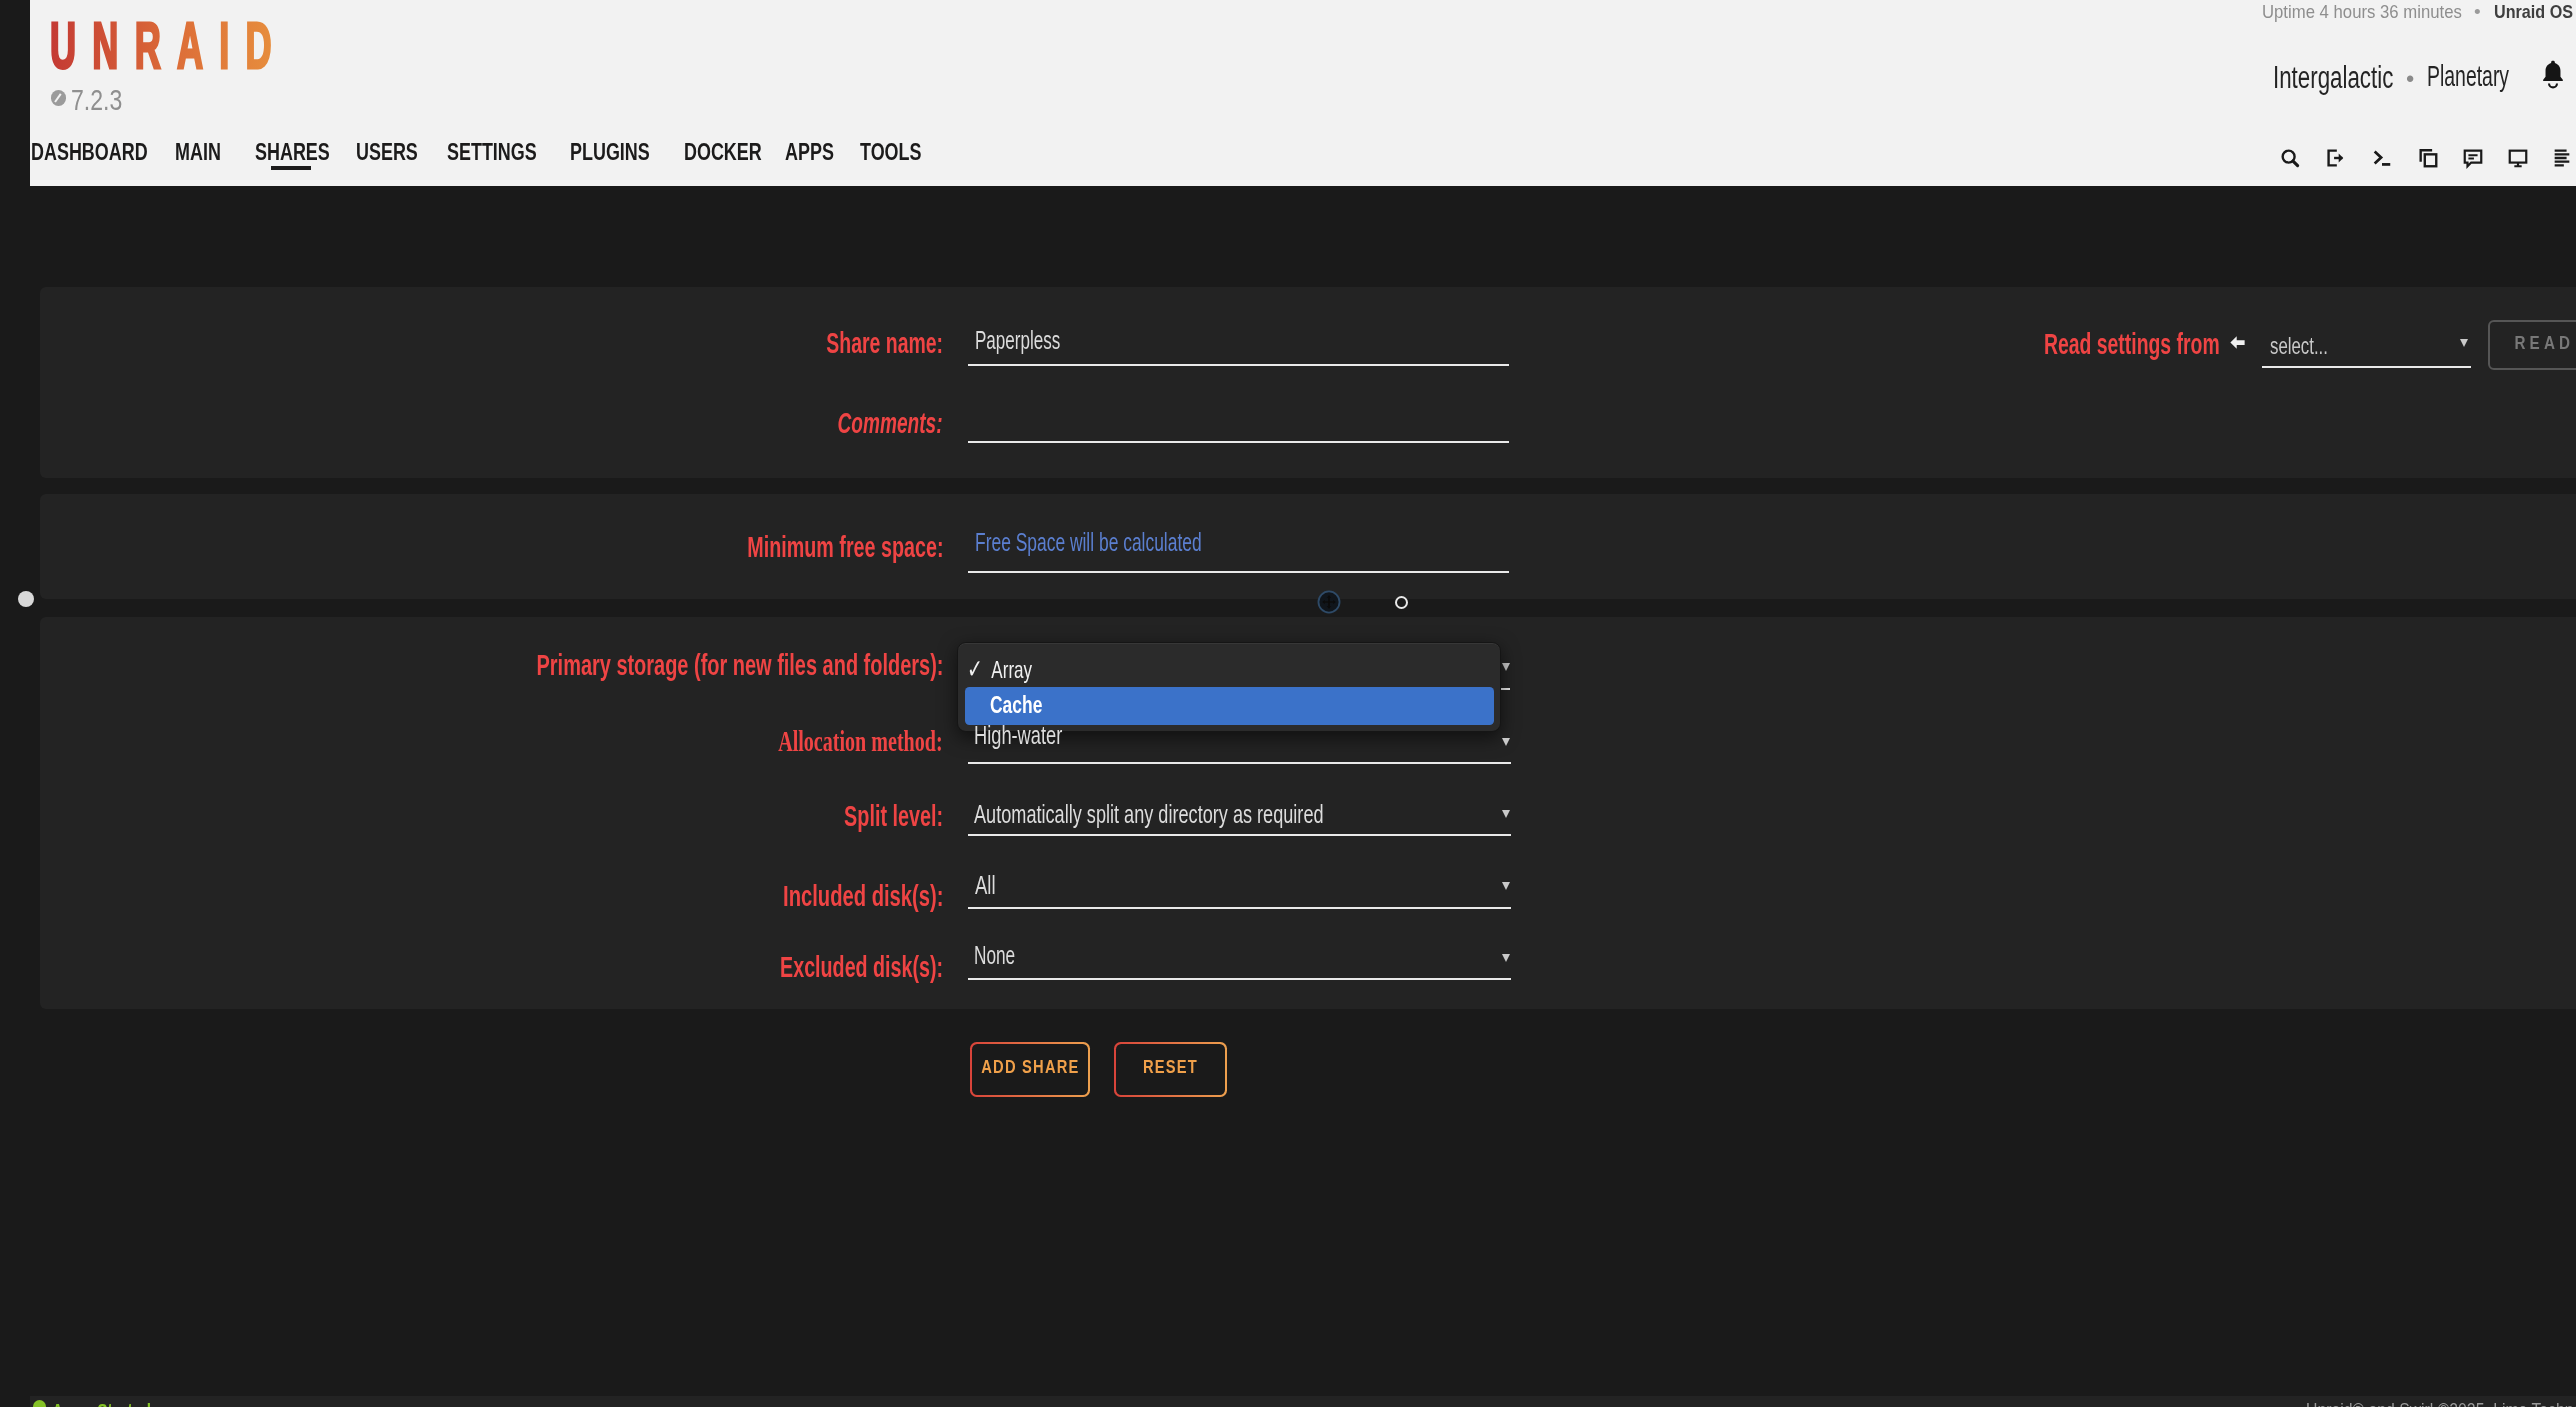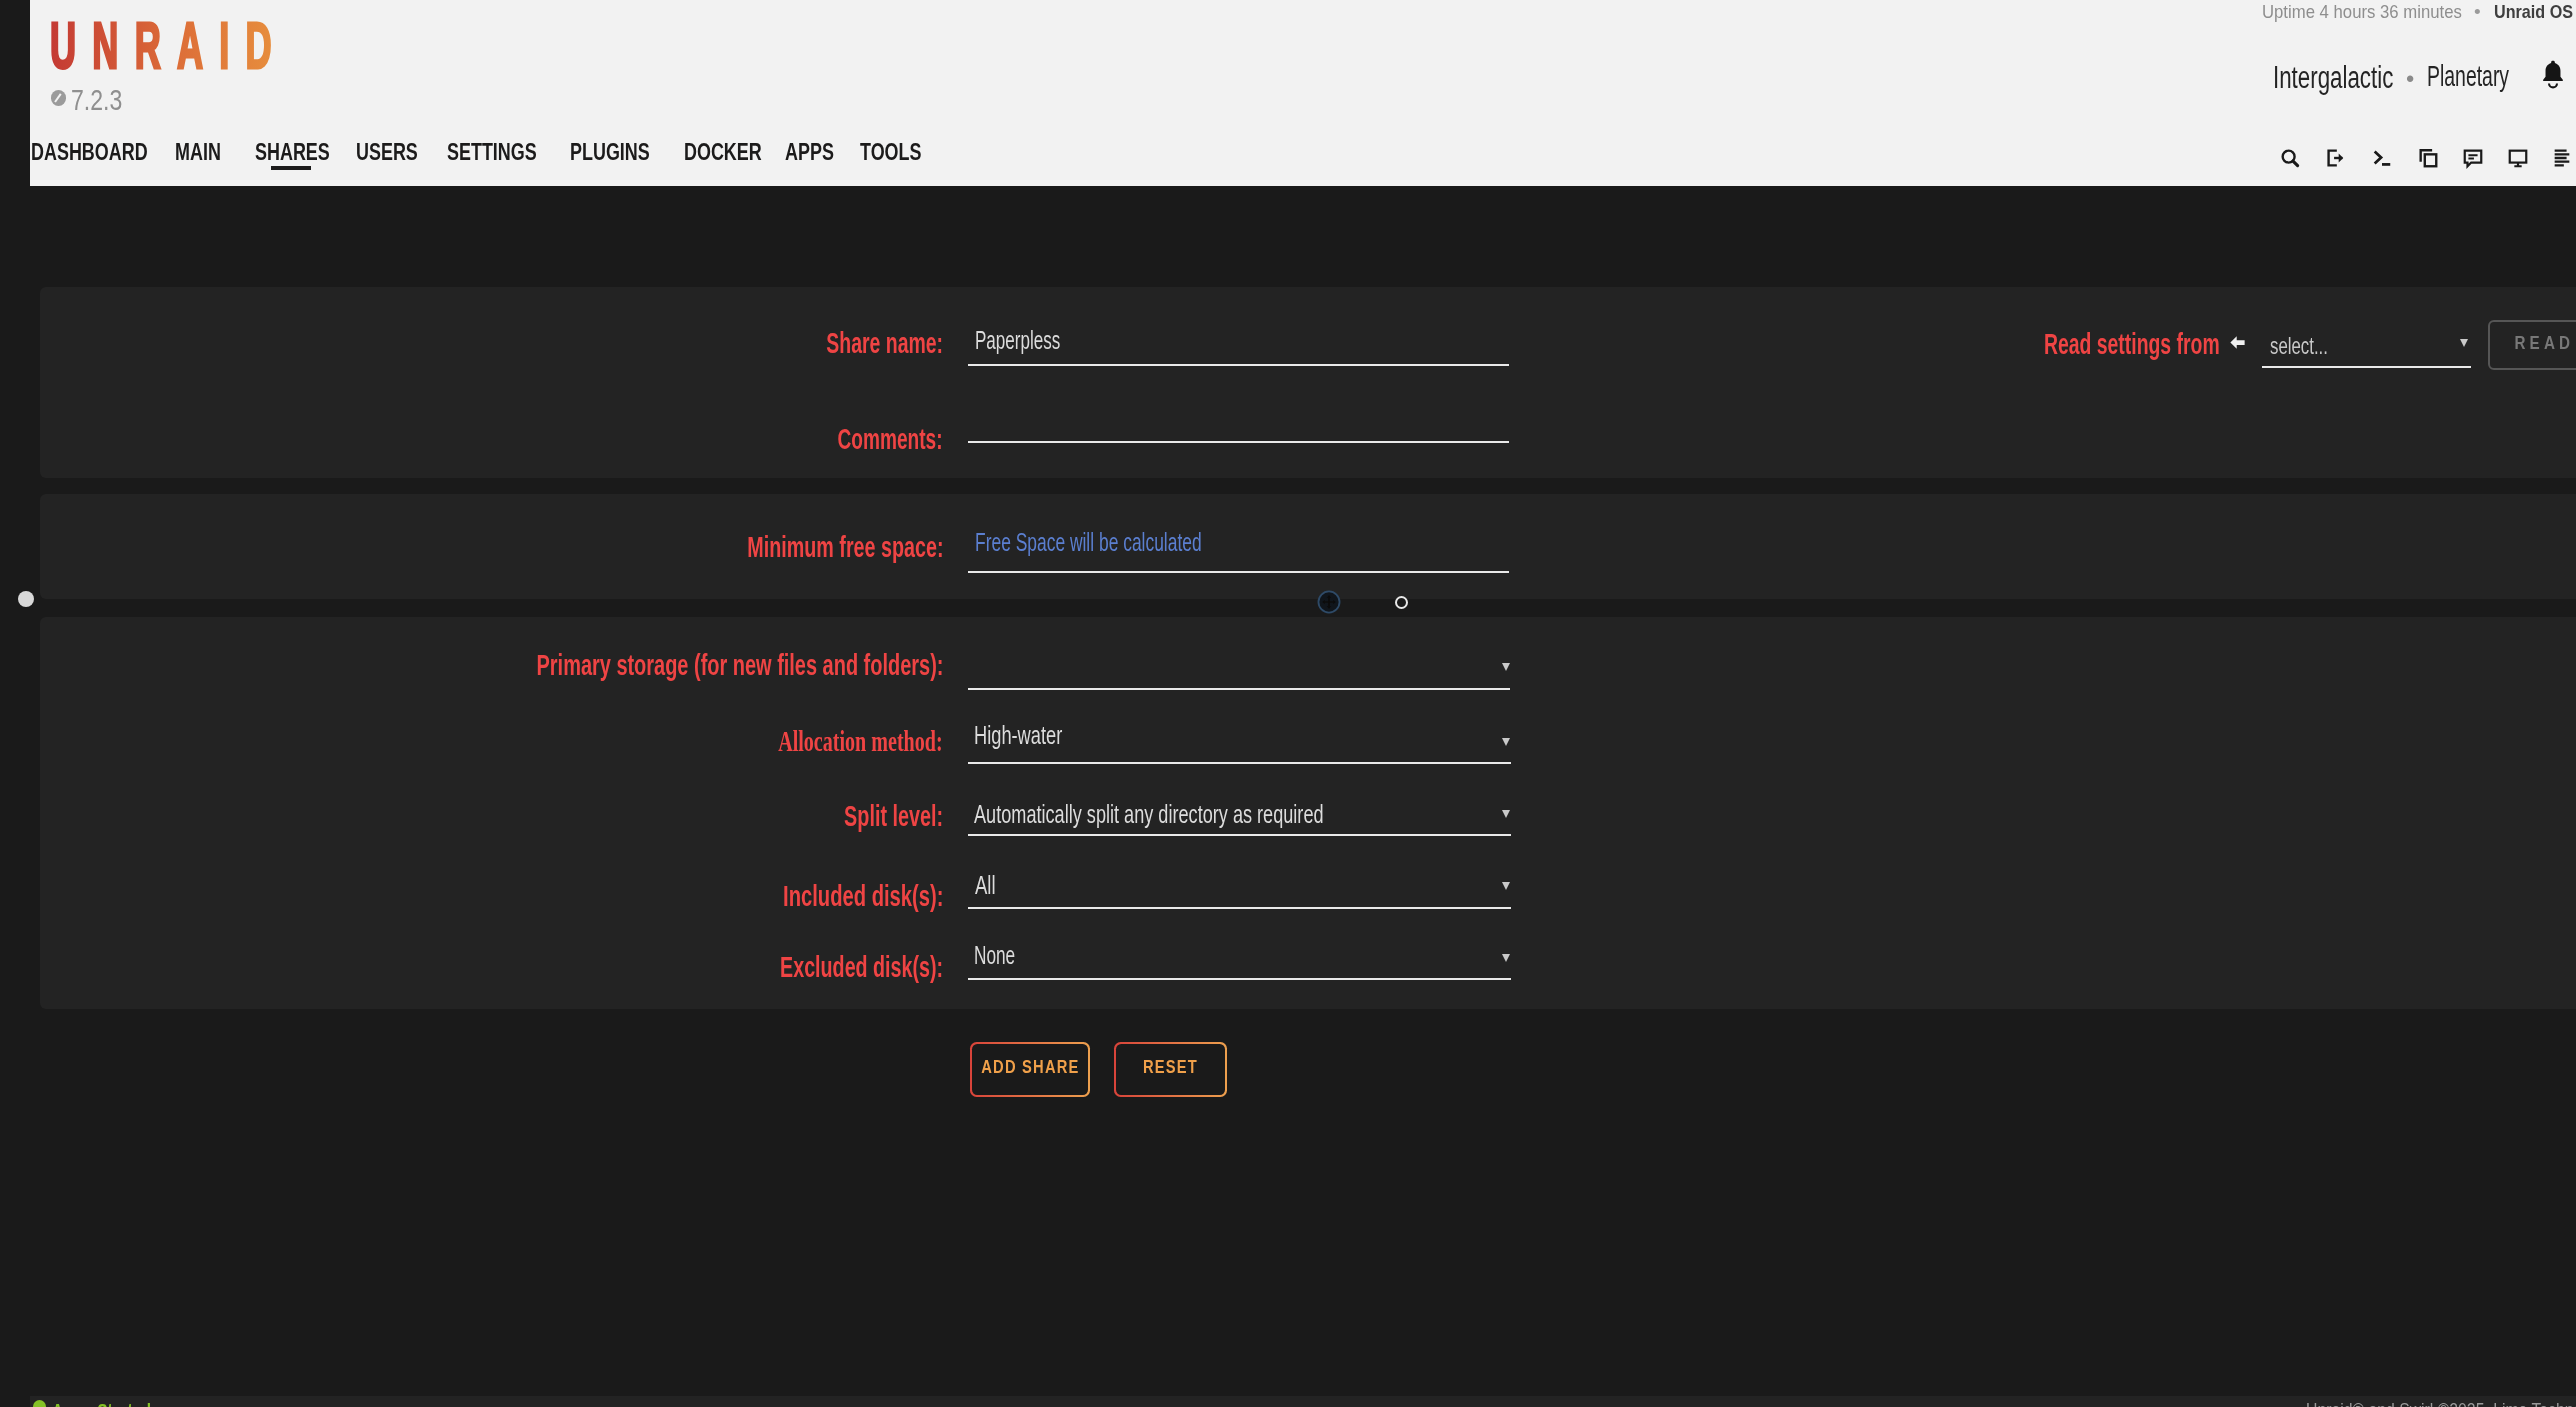--- a/index.html
+++ b/index.html
@@ -105,21 +105,21 @@
   <div class="panel" style="top:287px; height:191px;"></div>
 
   <div class="panel" style="top:494px; height:105px;"></div>
 
   <div class="panel" style="top:617px; height:392px;"></div>
 
   <div class="lbl" style="top:329px;"><span class="cxr" style="transform:scaleX(.671);">Share name:</span></div>
   <div class="val" style="left:945px; top:328px;"><span class="cx" style="transform:scaleX(.682);">Paperpless</span></div>
   <div class="ul" style="left:938px; top:364px; width:541px;"></div>
 
-  <div class="lbl" style="top:425px;"><span class="cxr" style="transform:scaleX(.658);">Comments:</span></div>
+  <div class="lbl" style="top:409px;font-style:italic;"><span class="cxr" style="transform:scaleX(.658);">Comments:</span></div>
   <div class="ul" style="left:938px; top:441px; width:541px;"></div>
 
   <div class="lbl" style="right:386px; top:330px;"><span class="cxr" style="transform:scaleX(.669);">Read settings from</span></div>
   <svg class="abs" style="left:2198px; top:333px;" width="19" height="19" viewBox="0 0 24 24">
     <path fill="#f0f0f0" d="M11 4 3 12l8 8v-5h10v-6H11z"></path>
   </svg>
   <div class="val" style="left:2240px; top:334px; color:#c9c9c9; font-size:24px;"><span class="cx" style="transform:scaleX(.70);">select...</span></div>
   <div class="ul" style="left:2232px; top:366px; width:209px;"></div>
   <div class="caret" style="left:2430px; top:339px; border-left-width:4.4px; border-right-width:4.4px; border-top-width:8px;"></div>
   <div class="abs" style="left:2458px; top:320px; width:112px; height:50px; border:2.2px solid #565656; border-radius:5.9px;">
@@ -137,20 +137,26 @@
       <path d="M16.5 9v15M9 16.5h15" fill="none"></path>
       <path d="M16.5 7 13.6 11h5.8zM16.5 26 13.6 22h5.8zM7 16.5 11 13.6v5.8zM26 16.5 22 13.6v5.8z" stroke="none"></path>
     </g>
   </svg>
   <div class="abs" style="left:1365px; top:596px; width:13.3px; height:13.3px; border-radius:50%; border:2.2px solid #e8e8e8;"></div>
 
   <div class="lbl" style="top:651px;text-decoration:underline;"><span class="cxr" style="transform:scaleX(.688);">Primary storage (for new files and folders):</span></div>
   <div class="ul" style="left:938px; top:688px; width:542px;"></div>
   <div class="caret" style="left:1472px; top:663px;"></div>
 
+  <div class="abs" style="left:927px; top:642px; width:544px; height:90px; background:#2b2b2b; border:1.5px solid #151515; border-radius:8.9px; box-shadow:0 5.9px 17.7px rgba(0,0,0,.55), inset 0 0.7px 0 #3d3d3d;">
+    <div class="abs" style="left:8.9px; top:10.3px; font-size:24px; color:#f0f0f0;"><span class="cx" style="transform:scaleX(.71);"><span style="font-size:26.6px;">✓</span>&nbsp; Array</span></div>
+    <div class="abs" style="left:6.6px; top:44px; width:529px; height:38px; background:#3b72c9; border-radius:4.4px;">
+      <div class="abs" style="left:25px; top:3.7px; font-size:24px; font-weight:bold; color:#fff;"><span class="cx" style="transform:scaleX(.727);">Cache</span></div>
+    </div>
+  </div>
 
   <div class="lbl" style="top:727px;font-family:Liberation Serif, serif;"><span class="cxr" style="transform:scaleX(.692);">Allocation method:</span></div>
   <div class="val" style="left:944px; top:723px;"><span class="cx" style="transform:scaleX(.730);">High-water</span></div>
   <div class="ul" style="left:938px; top:762px; width:543px;"></div>
   <div class="caret" style="left:1472px; top:738px;"></div>
 
   <div class="lbl" style="top:802px;"><span class="cxr" style="transform:scaleX(.682);">Split level:</span></div>
   <div class="val" style="left:944px; top:802px;"><span class="cx" style="transform:scaleX(.725);">Automatically split any directory as required</span></div>
   <div class="ul" style="left:938px; top:834px; width:543px;"></div>
   <div class="caret" style="left:1472px; top:810px;"></div>

